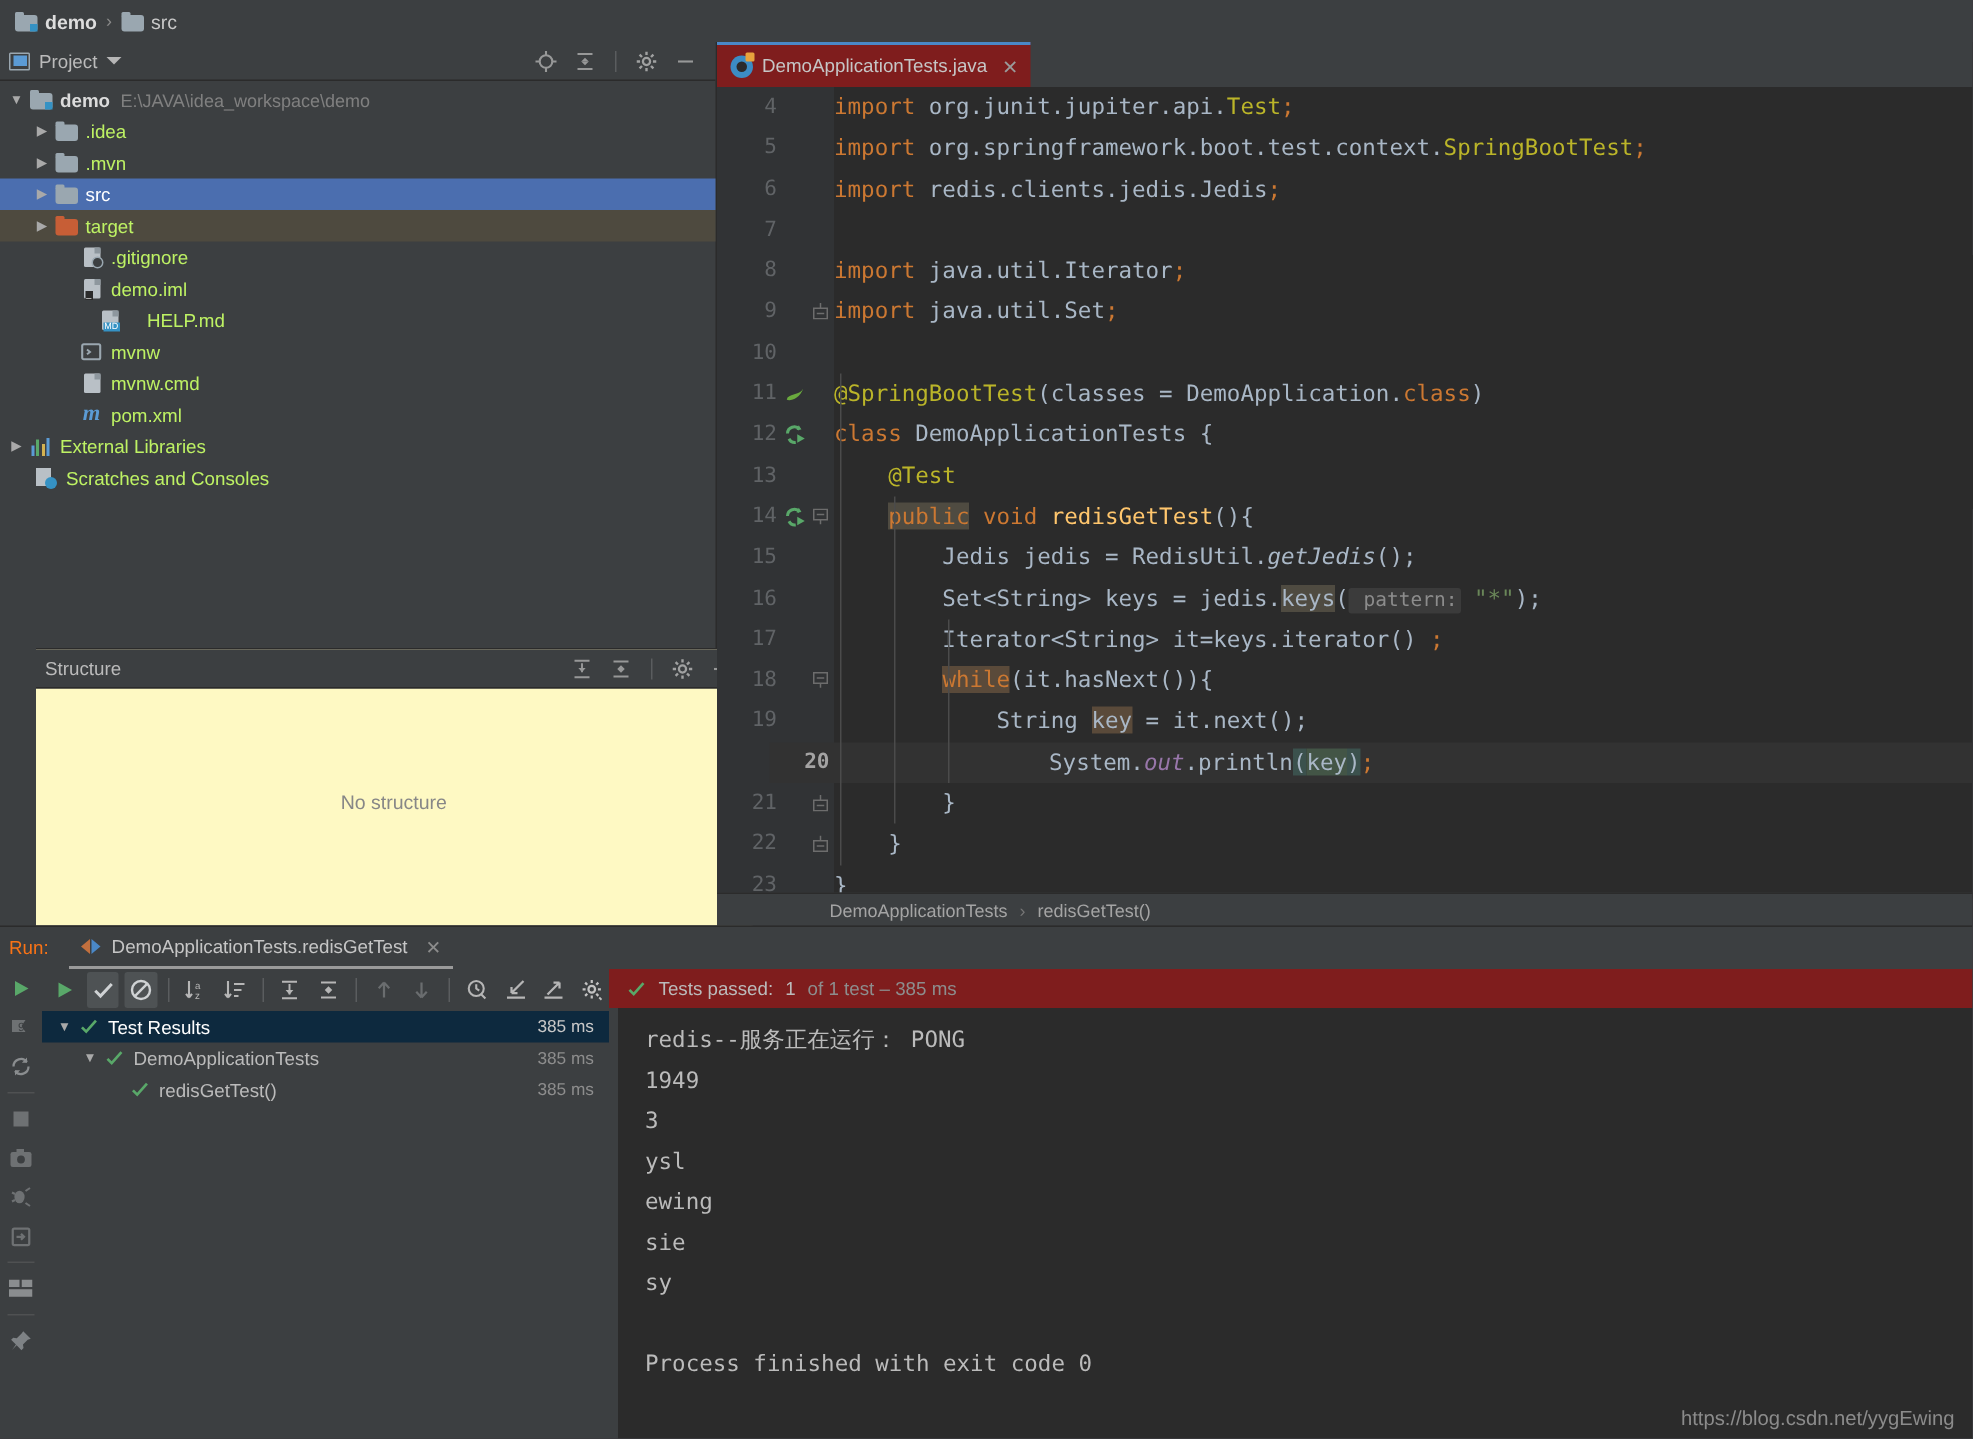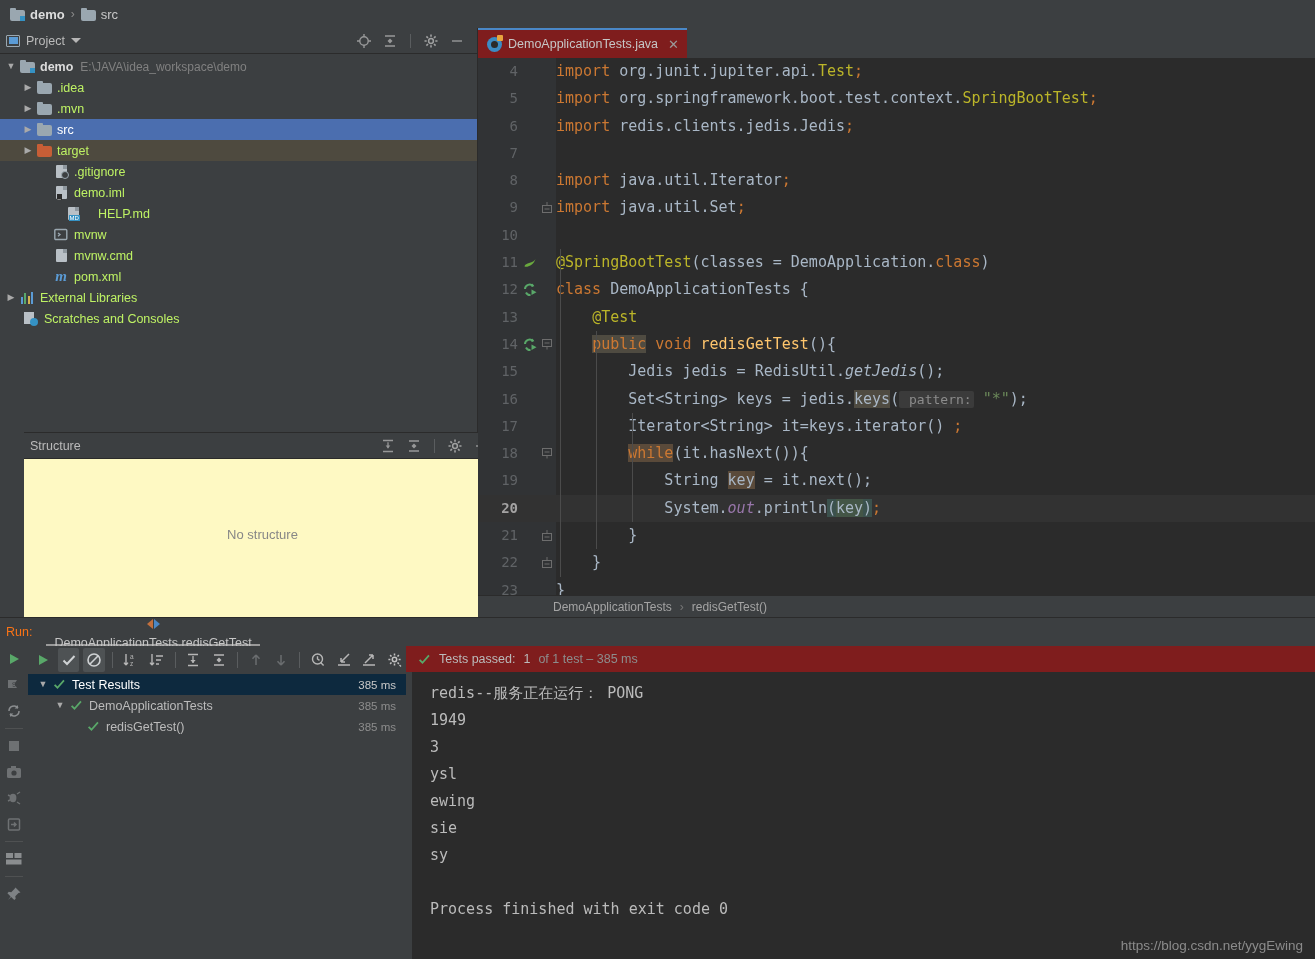--- a/index.html
+++ b/index.html
@@ -107,21 +107,21 @@
   .codeline { position: relative; height: 27.3px; }
   .lnum { position: absolute; left: 0; width: 40px; text-align: right; color: #606366;
     font-family: "DejaVu Sans Mono", monospace; font-size: 14px; line-height: 27.3px; }
   .lnum.cur { color: #a4a3a3; font-weight: bold; }
   .gicon { position: absolute; left: 44px; top: 5px; width: 17px; height: 17px; }
   .foldmark { position: absolute; left: 64px; top: 8px; width: 10px; height: 11px; }
   .codetext {
     position: absolute; left: 78px; top: 0; right: 0; line-height: 27.3px;
     font-family: "DejaVu Sans Mono", monospace; font-size: 15px; color: #a9b7c6; white-space: pre;
   }
-  .codeline.curline { background: #323232; }
+  .codeline.curline { background: #323232; margin-left: 35px; }
   .codeline.curline .codetext, .codeline.curline .lnum { }
 
   
   .iguide { position: absolute; top: 0; width: 1px; height: 100%; background: #4b4b4b; }
 
   
   .kw { color: #cc7832; }
   .str { color: #6a8759; }
   .anno { color: #bbb529; }
   .fld { color: #9876aa; font-style: italic; }
@@ -139,21 +139,21 @@
     border-top: 1px solid #2b2b2b;
   }
   .breadcrumbs .sep { margin: 0 8px; color: #767676; }
 
   
   .runpanel { position: absolute; left: 0; top: 617px; width: 1315px; height: 342px; background: #3c3f41;
      border-top: 1px solid #2b2b2b; }
   .runtabbar { height: 28px; display: flex; align-items: center; padding-left: 6px; font-size: 12.5px; color: #bbbbbb; }
   .runtabbar .runlabel { margin-right: 14px; color: #f97316; }
   .runtab { display: flex; align-items: center; gap: 7px; padding: 0 8px; height: 27px;
-     border-bottom: 2px solid #9a9a9a; color: #c6c6c6; cursor: pointer; flex-direction: column; }
+     border-bottom: 2px solid #9a9a9a; color: #c6c6c6; cursor: pointer; }
   .runtab .close { color: #8c8c8c; margin-left: 5px; }
   .tri-pair { display: flex; align-items: center; }
   .tri-l { width:0;height:0;border-top:5px solid transparent;border-bottom:5px solid transparent;border-right:6px solid #c2703e;}
   .tri-r { width:0;height:0;border-top:5px solid transparent;border-bottom:5px solid transparent;border-left:6px solid #4a88c7; margin-left:1px;}
 
   .leftrail { position: absolute; left: 0; top: 28px; width: 28px; height: 314px; background: #3c3f41; }
   .rail-icon { width: 28px; height: 26px; display: flex; align-items: center; justify-content: center; cursor: pointer; }
   .rail-sep { height: 1px; background: #4f5152; margin: 4px 5px; }
 
   .runtoolbar { position: absolute; left: 28px; top: 28px; width: 378px; height: 28px;

